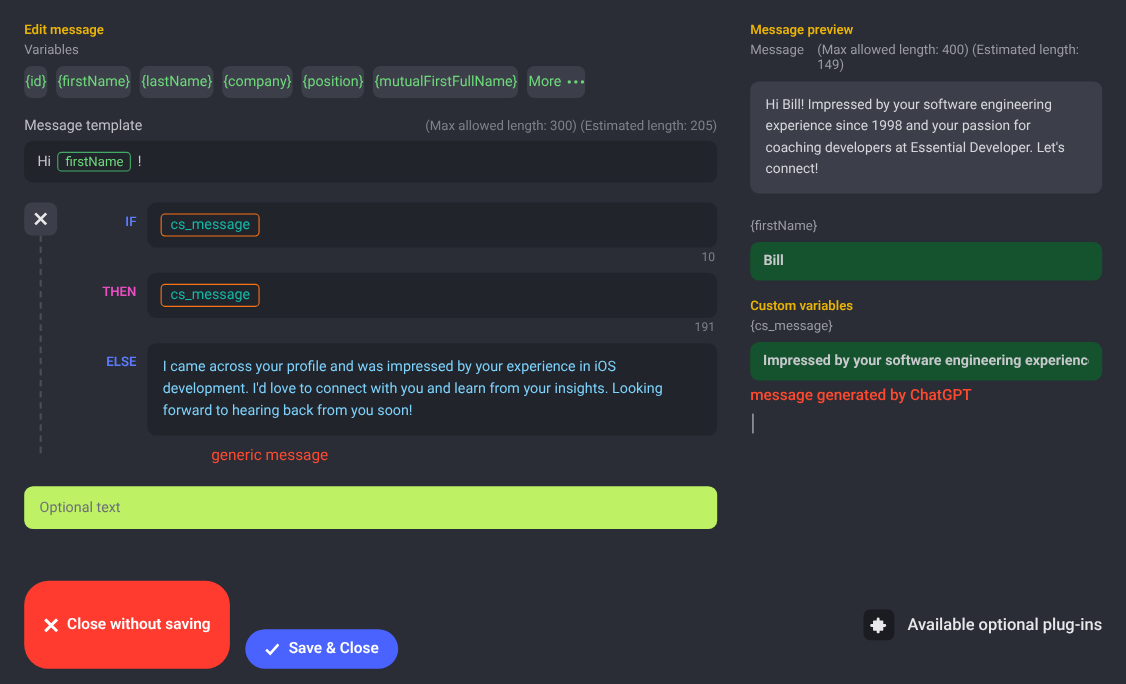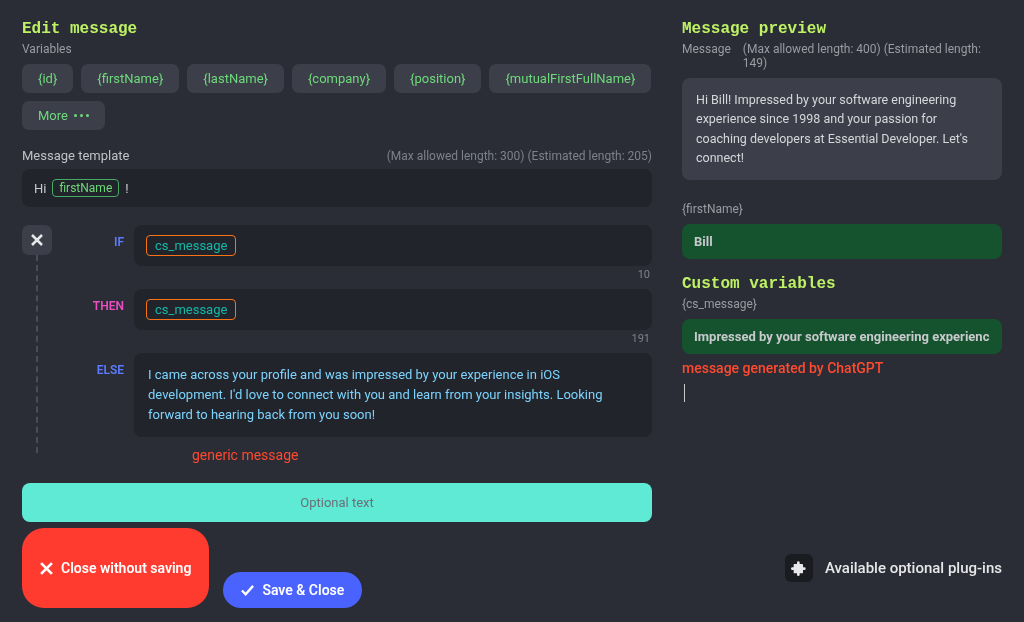--- a/index.html
+++ b/index.html
@@ -4,24 +4,24 @@
 <style>
   * { box-sizing: border-box; margin: 0; padding: 0; font-family: -apple-system, BlinkMacSystemFont, "Segoe UI", Roboto, sans-serif; }
   body { background: #2a2d36; color: #c8c9cd; width: 1024px; height: 622px; overflow: hidden; position: relative; }
   .container { display: flex; flex-direction: column; height: 100%; padding: 20px 22px 0 22px; }
   .title-row { display: flex; align-items: flex-start; margin-bottom: 16px; }
   .title { font-size: 22px; font-weight: 600; color: #e8e8ea; }
   .title-info { width: 14px; height: 14px; border-radius: 50%; background: #e8e8ea; color: #2a2d36; font-size: 10px; font-weight: 700; display: inline-flex; align-items: center; justify-content: center; margin-left: 4px; margin-top: -2px; }
   .cols { display: flex; gap: 30px; flex: 1; min-height: 0; }
   .left { flex: 1; min-width: 0; }
   .right { width: 320px; }
-  .section-h { font-size: 16px; font-weight: 600; color: #bef264; margin-bottom: 4px; font-family: Liberation Mono, monospace; }
+  .section-h { font-size: 12px; font-weight: 600; color: #eab308; margin-bottom: 4px; }
   .sub-label { font-size: 12px; color: #9a9ba3; margin-bottom: 8px; }
   .chips { display: flex; flex-wrap: wrap; gap: 8px; margin-bottom: 18px; }
-  .chip { background: #3c3f4a; border-radius: 7px; padding: 7px 16px; font-size: 13px; color: #6ed97a; cursor: pointer; display: inline-flex; align-items: center; gap: 6px; }
+  .chip { background: #3c3f4a; border-radius: 7px; padding: 7px 1px; font-size: 13px; color: #6ed97a; cursor: pointer; display: inline-flex; align-items: center; gap: 6px; }
   .chip.more { color: #6ed97a; }
   .dots { display: inline-flex; gap: 3px; }
   .dots span { width: 3px; height: 3px; border-radius: 50%; background: #6ed97a; }
   .row-label { display: flex; justify-content: space-between; align-items: baseline; margin-bottom: 6px; }
   .row-label .lbl { font-size: 13px; color: #c0c1c7; }
   .row-label .meta { font-size: 12px; color: #7e808a; }
   .dark-block { background: #22242c; border-radius: 8px; padding: 10px 12px; font-size: 13px; color: #c8c9cd; }
   .tpl-input { display: flex; align-items: center; gap: 6px; }
   .tpl-input .var-box { border: 1px solid #4a6; color: #6ed97a; border-radius: 4px; padding: 1px 6px; font-size: 12px; }
   .branch-wrap { margin-top: 18px; position: relative; }
@@ -32,21 +32,21 @@
   .branch-row { display: flex; gap: 10px; position: relative; }
   .branch-kw { width: 56px; text-align: right; font-size: 12px; font-weight: 600; padding-top: 10px; flex-shrink: 0; }
   .kw-if { color: #5c7cff; }
   .kw-then { color: #e94fc2; }
   .kw-else { color: #5c7cff; }
   .branch-body { flex: 1; min-width: 0; }
   .var-token { display: inline-block; border: 1px solid #f97316; color: #14b8a6; border-radius: 4px; padding: 2px 8px; font-size: 13px; }
   .count-r { text-align: right; font-size: 11px; color: #7e808a; margin: 2px 2px 8px 0; }
   .else-box { line-height: 1.55; padding: 12px 14px; color:#7dd3fc; }
   .annotation-red { color: #ff4a2f; font-size: 14px; margin-top: 10px; padding-left: 58px; }
-  .optional-input { margin-top: 20px; background: #5eead4; border-radius: 8px; padding: 12px 14px; font-size: 13px; color: #6d6f78; text-align: center; }
+  .optional-input { margin-top: 20px; background: #bef264; border-radius: 8px; padding: 12px 14px; font-size: 13px; color: #6d6f78; }
   .preview-label-row { display:flex; gap:12px; align-items:baseline; font-size:12px; color:#9a9ba3; margin-bottom:8px;}
   .preview-box { background: #3c3f4a; border-radius: 8px; padding: 12px 14px; font-size: 12.5px; line-height: 1.55; color: #d6d7db; margin-bottom: 22px; }
   .input-box { background: #14532d; border-radius: 8px; padding: 10px 12px; font-size: 13px; color: #c8c9cd; margin-bottom: 16px; width:100%; border:none; outline:none;font-weight:bold; }
   .red-note { color: #ff4a2f; font-size: 14px; margin-bottom: 8px; font-weight: 500; }
   .cursor-line { width: 1px; height: 18px; background: #c8c9cd; margin-left: 2px; }
   .footer { position: absolute; bottom: 0; left: 0; right: 0; padding: 14px 22px; display: flex; align-items: center; justify-content: space-between; gap: 44px; }
   .footer-left { display: flex; gap: 14px; }
   .btn { border: none; border-radius: 22px; padding: 10px 18px; font-size: 14px; font-weight: 600; display: inline-flex; align-items: center; gap: 8px; cursor: pointer; color:#fff;}
   .btn-red { background: #ff3b30; }
   .btn-blue { background: #4a63ff; margin-top: 44px; }

